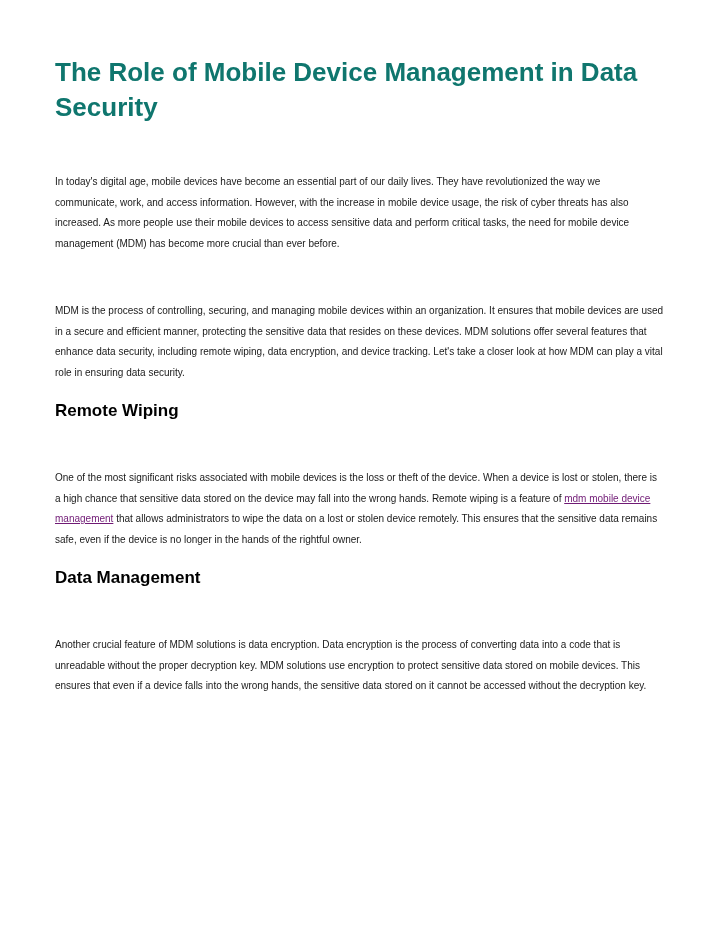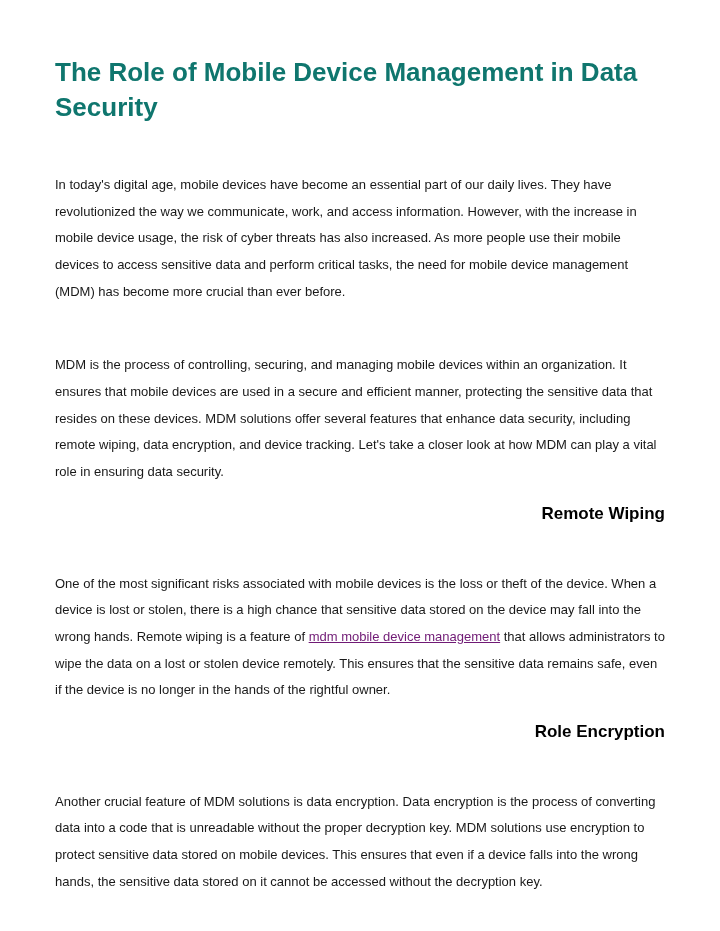--- a/index.html
+++ b/index.html
@@ -20,24 +20,23 @@
       line-height: 1.35;
       margin-bottom: 28px;
       color: #0f766e;
     }
     h2 {
       font-size: 17px;
       font-weight: bold;
       margin-top: 18px;
       margin-bottom: 14px;
       color: #000000;
-      text-align: right;
     }
     p {
-      font-size: 13px;
+      font-size: 10px;
       line-height: 2.05;
       margin-bottom: 14px;
       color: #191919;
       margin-top: 47px;
     }
     a {
       color: #701a75;
       text-decoration: underline;
     }
   </style>
@@ -47,15 +46,15 @@
 <h1>The Role of Mobile Device Management in Data Security</h1>
 
 <p>In today's digital age, mobile devices have become an essential part of our daily lives. They have revolutionized the way we communicate, work, and access information. However, with the increase in mobile device usage, the risk of cyber threats has also increased. As more people use their mobile devices to access sensitive data and perform critical tasks, the need for mobile device management (MDM) has become more crucial than ever before.</p>
 
 <p>MDM is the process of controlling, securing, and managing mobile devices within an organization. It ensures that mobile devices are used in a secure and efficient manner, protecting the sensitive data that resides on these devices. MDM solutions offer several features that enhance data security, including remote wiping, data encryption, and device tracking. Let's take a closer look at how MDM can play a vital role in ensuring data security.</p>
 
 <h2>Remote Wiping</h2>
 
 <p><span>One of the most significant risks associated with mobile devices is the loss or theft of the device. When a device is lost or stolen, there is a high chance that sensitive data stored on the device may fall into the wrong hands. Remote wiping is a feature of </span><a href="#">mdm mobile device management</a><span> that allows administrators to wipe the data on a lost or stolen device remotely. This ensures that the sensitive data remains safe, even if the device is no longer in the hands of the rightful owner.</span></p>
 
-<h2>Role Encryption</h2>
+<h2>Data Management</h2>
 
 <p>Another crucial feature of MDM solutions is data encryption. Data encryption is the process of converting data into a code that is unreadable without the proper decryption key. MDM solutions use encryption to protect sensitive data stored on mobile devices. This ensures that even if a device falls into the wrong hands, the sensitive data stored on it cannot be accessed without the decryption key.</p>
 
 </body></html>

